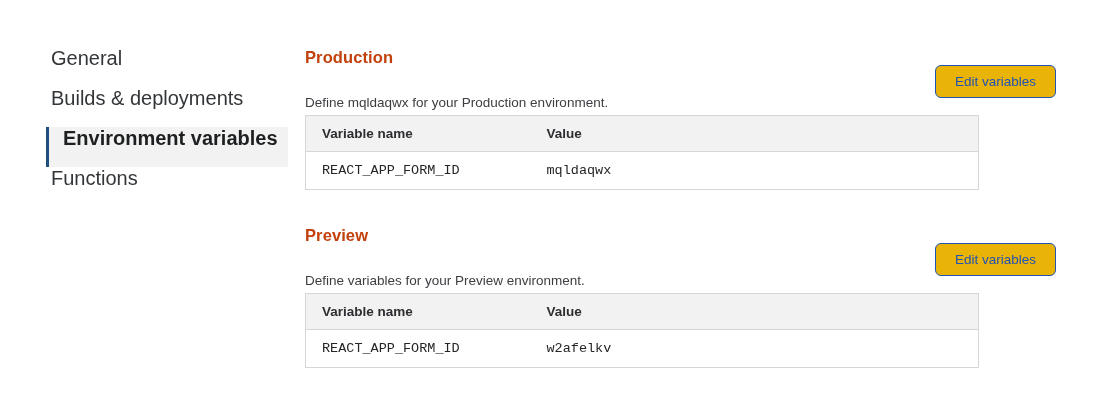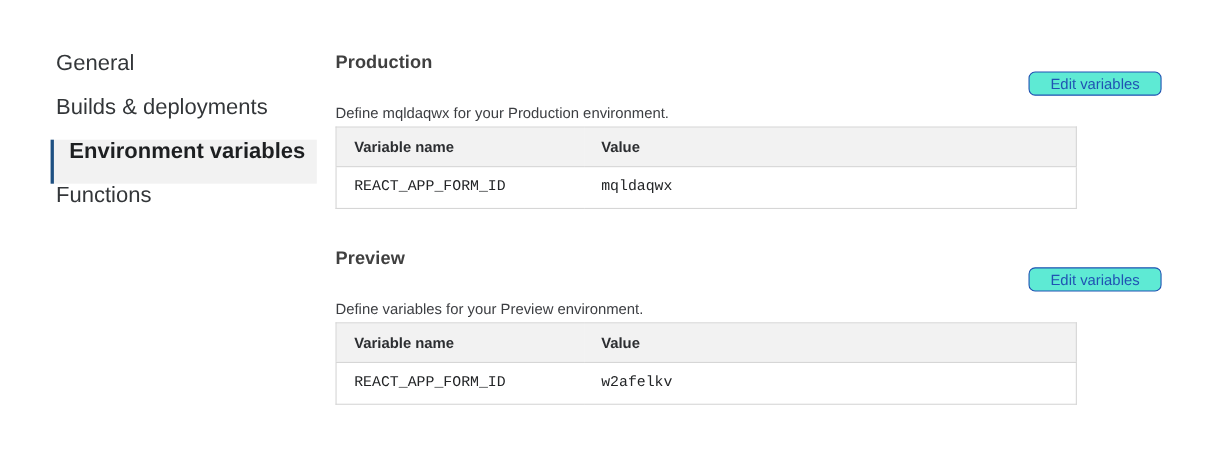--- a/index.html
+++ b/index.html
@@ -54,34 +54,34 @@
   .main{
     position:absolute;
     left:305px;
     top:0;
     width:751px;
   }
   .section{ position:relative; }
   .section-title{
     font-size:16.5px;
     font-weight:700;
-    color:#404040;
+    color:#c2410c;
     letter-spacing:.1px;
   }
   .section-desc{
     margin-top:14px;
     font-size:13.5px;
     color:var(--text-secondary);
   }
   .edit-btn{
     position:absolute;
     right:0;
     width:121px;
-    height:22px;
-    background:#5eead4;
+    height:33px;
+    background:#eab308;
     border:1.5px solid var(--accent);
     border-radius:6px;
     color:var(--accent);
     font-family:"Liberation Sans", sans-serif;
     font-size:13.5px;
     cursor:pointer;
     display:flex;
     align-items:center;
     justify-content:center;
   }

